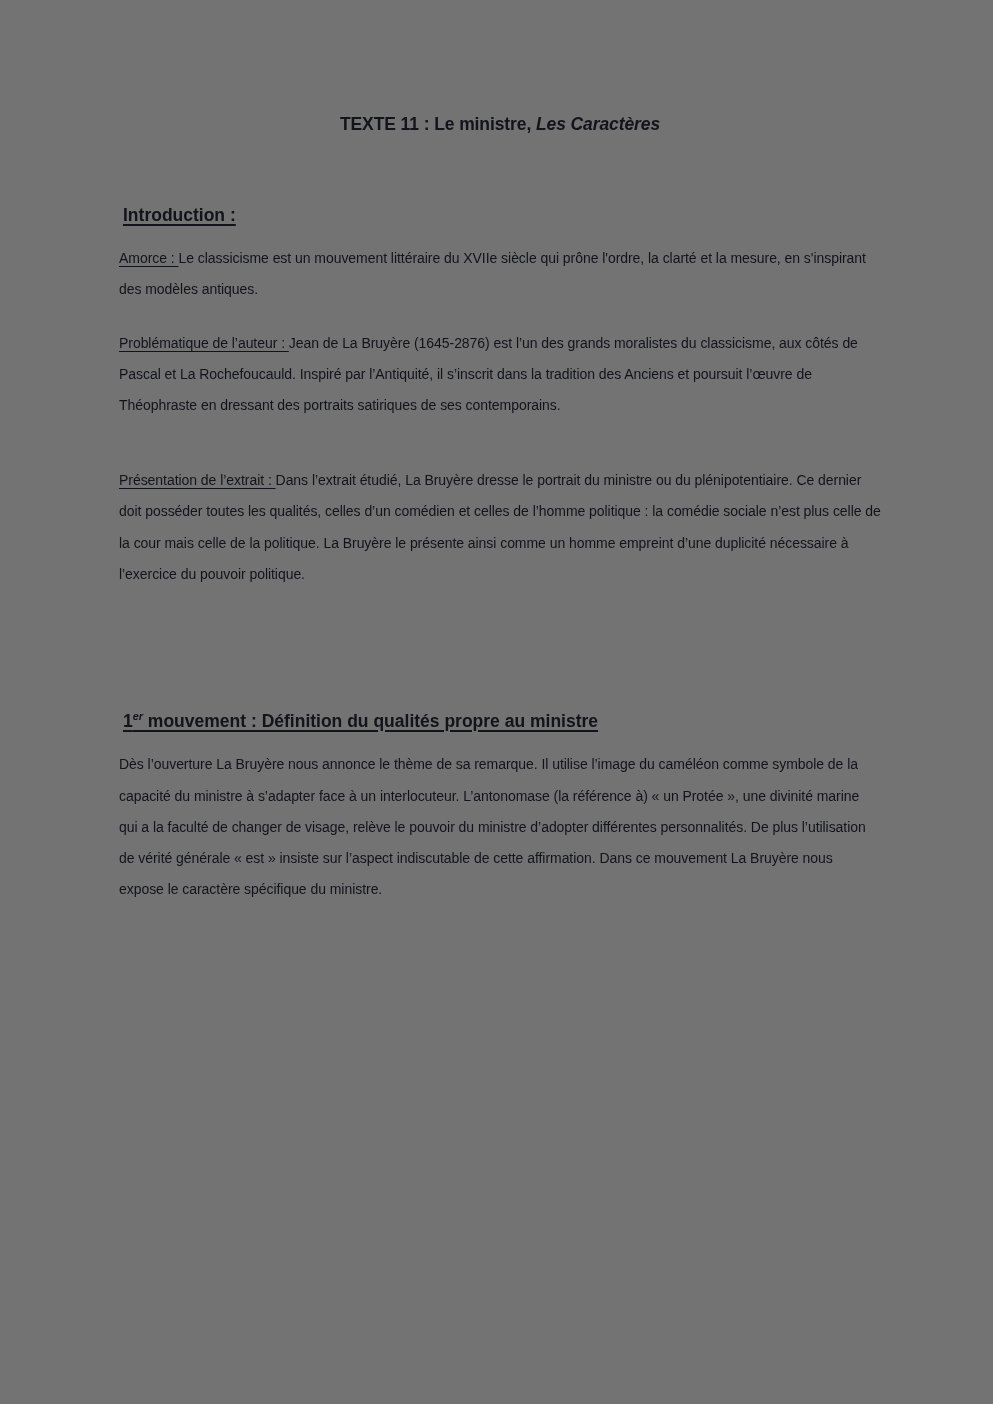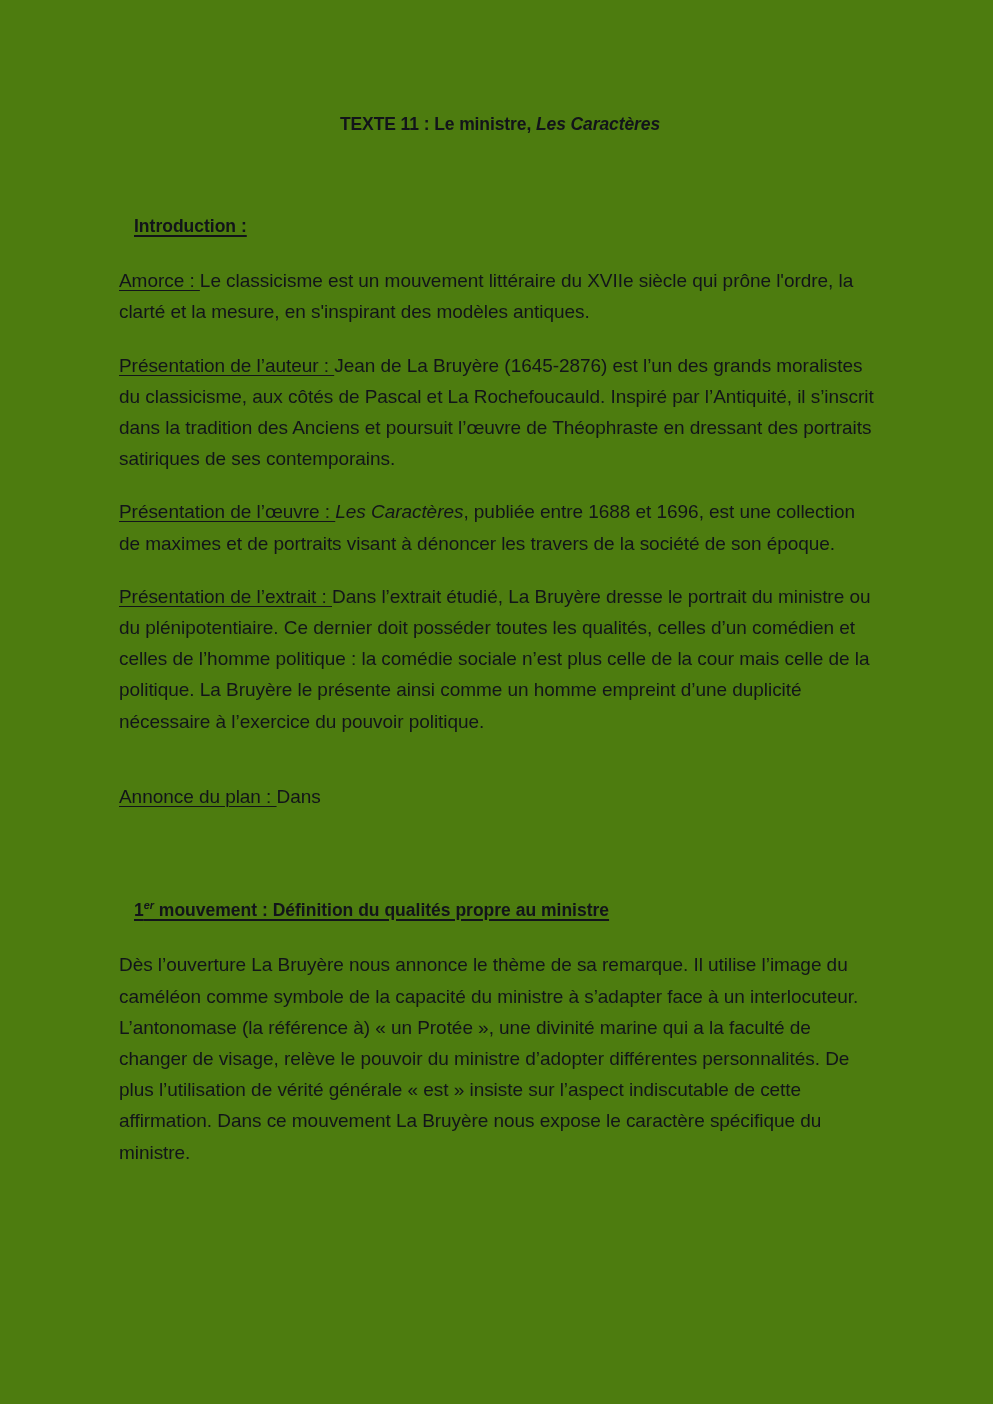--- a/index.html
+++ b/index.html
@@ -12,21 +12,21 @@
     height: 1404px;
     font-family: "Liberation Sans", sans-serif;
     color: #12141a;
     -webkit-font-smoothing: antialiased;
   }
 
   .page {
     position: relative;
     width: 993px;
     height: 1404px;
-    background: #4d7c0f;
+    background: #737373;
     box-sizing: border-box;
     padding: 0;
     overflow: hidden;
   }
 
   .content {
     position: absolute;
     left: 119px;
     top: 0;
     width: 762px;
@@ -44,26 +44,26 @@
   .doc-title .ital {
     font-style: italic;
   }
 
   .section-heading {
     font-size: 17.5px;
     font-weight: bold;
     text-decoration: underline;
     text-underline-offset: 3px;
     text-decoration-thickness: 1.6px;
-    margin: 15px;
+    margin: 4px;
     line-height: 1.4;
   }
 
   .para {
-    font-size: 19px;
+    font-size: 14px;
     line-height: 31.2px;
     margin: 0;
     text-align: left;
     letter-spacing: -0.05px;
   }
 
   .lead {
     text-decoration: underline;
     text-underline-offset: 3px;
     text-decoration-thickness: 1.1px;
@@ -95,36 +95,34 @@
     <div class="gap-intro"></div>
 
     <h2 class="section-heading">Introduction :</h2>
 
     <div class="gap-after-h"></div>
 
     <p class="para"><span class="lead">Amorce : </span><span>Le classicisme est un mouvement littéraire du XVIIe siècle qui prône l'ordre, la clarté et la mesure, en s'inspirant des modèles antiques.</span></p>
 
     <div class="gap-para"></div>
 
-    <p class="para"><span class="lead">Présentation de l’auteur : </span><span>Jean de La Bruyère (1645-2876) est l’un des grands moralistes du classicisme, aux côtés de Pascal et La Rochefoucauld. Inspiré par l’Antiquité, il s’inscrit dans la tradition des Anciens et poursuit l’œuvre de Théophraste en dressant des portraits satiriques de ses contemporains.</span></p>
+    <p class="para"><span class="lead">Problématique de l’auteur : </span><span>Jean de La Bruyère (1645-2876) est l’un des grands moralistes du classicisme, aux côtés de Pascal et La Rochefoucauld. Inspiré par l’Antiquité, il s’inscrit dans la tradition des Anciens et poursuit l’œuvre de Théophraste en dressant des portraits satiriques de ses contemporains.</span></p>
 
     <div class="gap-para"></div>
 
-    <p class="para"><span class="lead">Présentation de l’œuvre : </span><span class="ital">Les Caractères</span><span>, publiée entre 1688 et 1696, est une collection de maximes et de portraits visant à dénoncer les travers de la société de son époque.</span></p>
 
     <div class="gap-para"></div>
 
     <p class="para"><span class="lead">Présentation de l’extrait : </span><span>Dans l’extrait étudié, La Bruyère dresse le portrait du ministre ou du plénipotentiaire. Ce dernier doit posséder toutes les qualités, celles d’un comédien et celles de l’homme politique : la comédie sociale n’est plus celle de la cour mais celle de la politique. La Bruyère le présente ainsi comme un homme empreint d’une duplicité nécessaire à l’exercice du pouvoir politique.</span></p>
 
     <div class="gap-para"></div>
 
 
     <div class="gap-para"></div>
 
-    <p class="para"><span class="lead">Annonce du plan : </span><span>Dans</span></p>
 
     <div class="gap-mvt"></div>
 
     <h2 class="section-heading"><span>1</span><span class="sup">er</span><span> mouvement : Définition du qualités propre au ministre</span></h2>
 
     <div class="gap-after-h"></div>
 
     <p class="para">Dès l’ouverture La Bruyère nous annonce le thème de sa remarque. Il utilise l’image du caméléon comme symbole de la capacité du ministre à s’adapter face à un interlocuteur. L’antonomase (la référence à) « un Protée », une divinité marine qui a la faculté de changer de visage, relève le pouvoir du ministre d’adopter différentes personnalités. De plus l’utilisation de vérité générale « est » insiste sur l’aspect indiscutable de cette affirmation. Dans ce mouvement La Bruyère nous expose le caractère spécifique du ministre.</p>
 
   </div>

